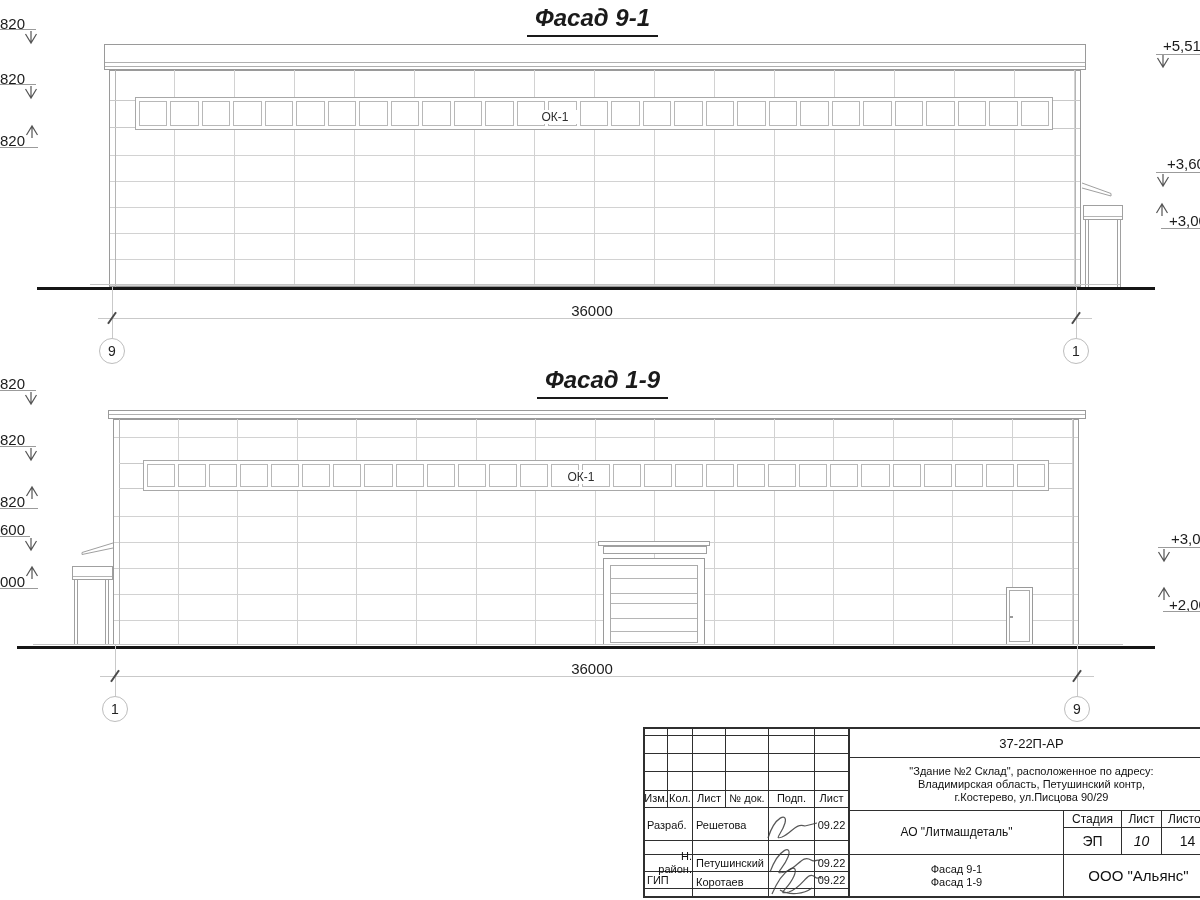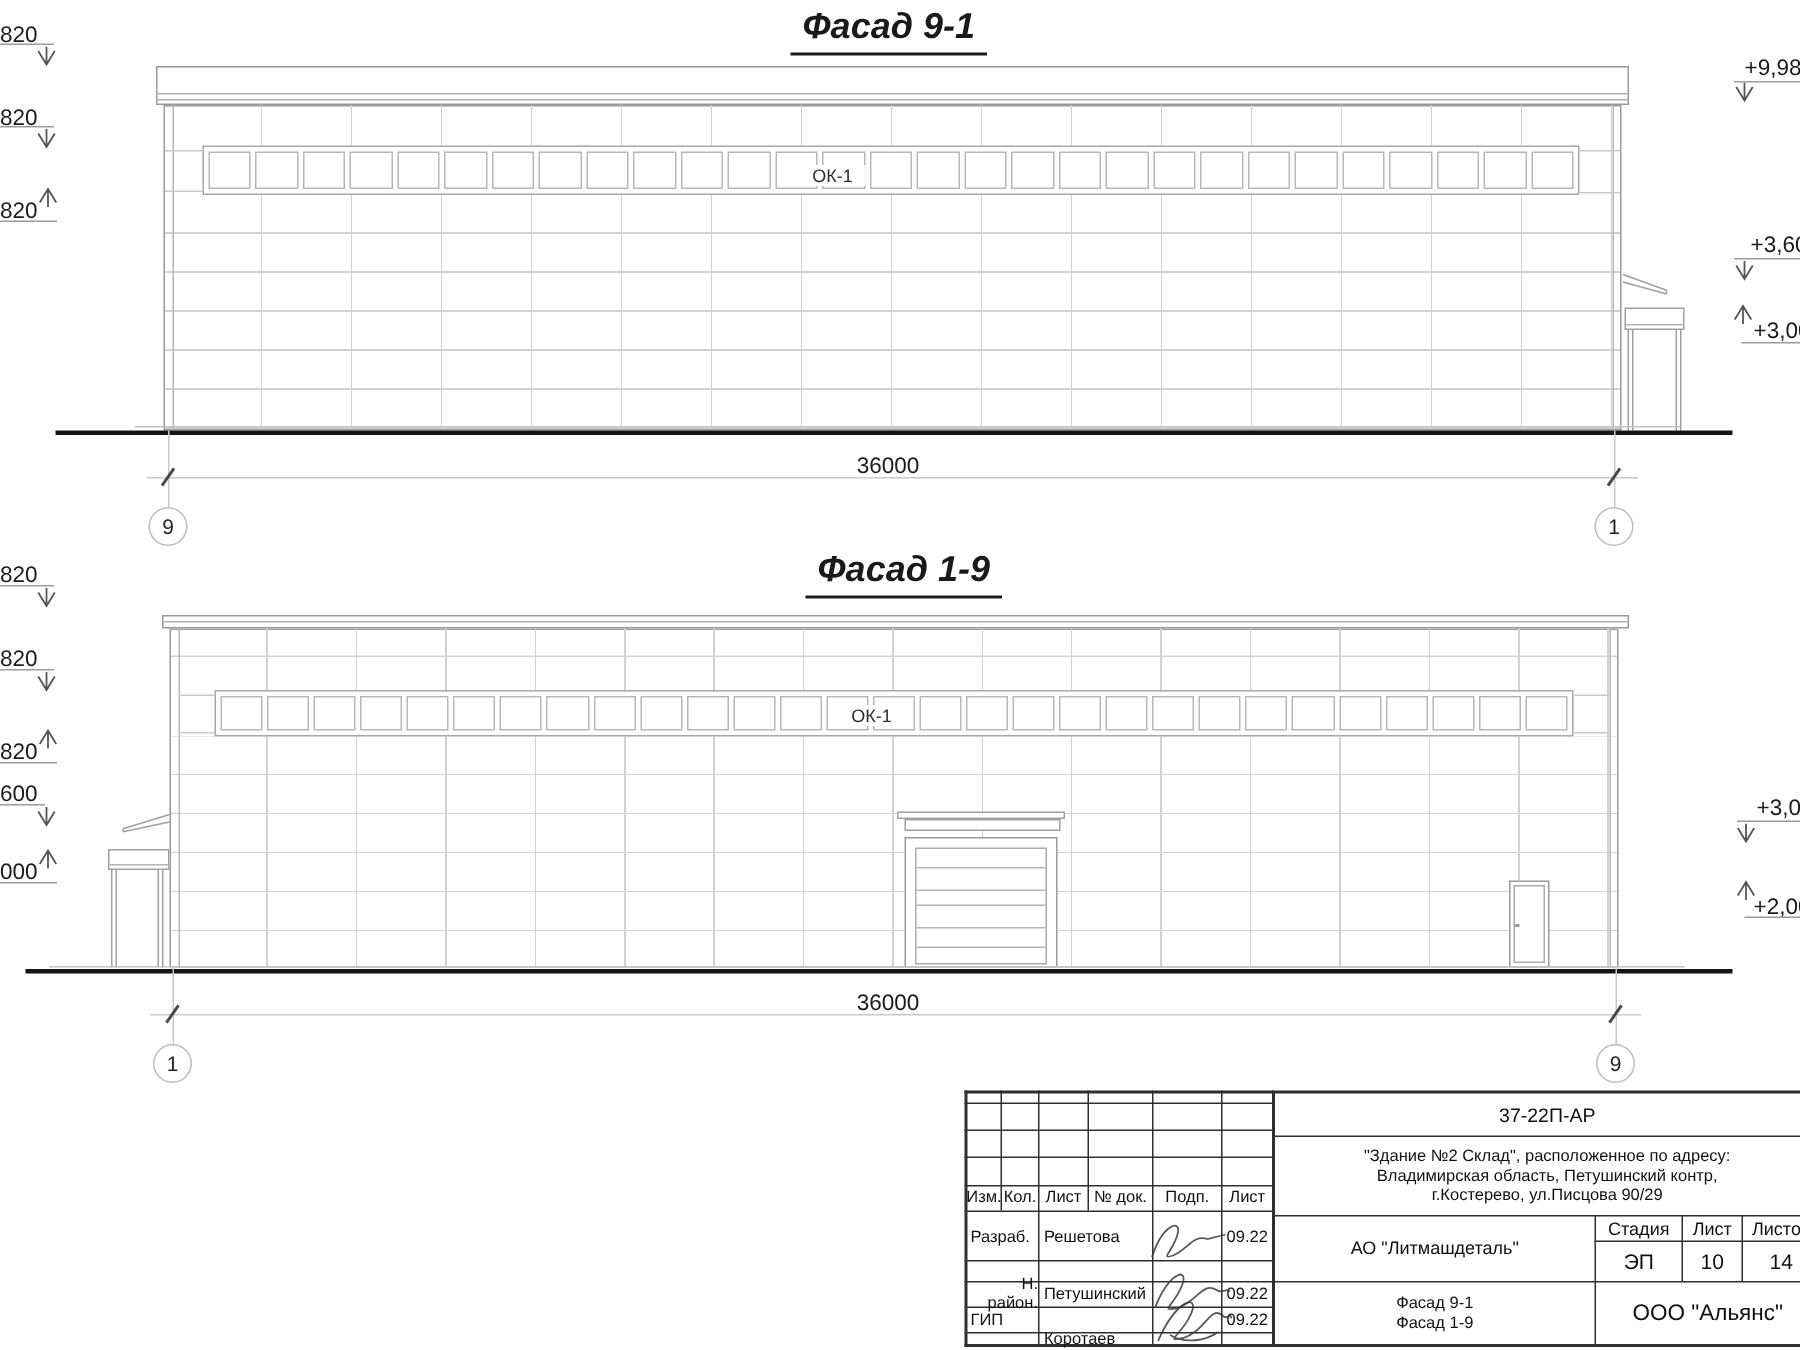--- a/index.html
+++ b/index.html
@@ -108,21 +108,21 @@
 
   <div class="vline" style="left:112px;top:287px;height:51px;"></div>
   <div class="vline" style="left:1076px;top:287px;height:51px;"></div>
   <div class="hline" style="left:98px;top:318px;width:994px;"></div>
   <div class="tick" style="left:105px;top:317px;"></div>
   <div class="tick" style="left:1069px;top:317px;"></div>
   <div class="dim-text" style="left:547px;top:302px;">36000</div>
   <div class="axis-circle" style="left:99px;top:338px;">9</div>
   <div class="axis-circle" style="left:1063px;top:338px;">1</div>
 
-  <div class="elev-text" style="left:1163px;top:37px;">+9,98</div>
+  <div class="elev-text" style="left:1163px;top:37px;">+5,51</div>
   <div class="elev-rule" style="left:1156px;top:54px;width:50px;"></div>
   <svg class="elev-arrow" style="left:1156px;top:55px;" viewBox="0 0 14 15">
       <path d="M7 0 V12 M1.5 3 L7 12 L12.5 3" stroke="#555" stroke-width="1.2" fill="none"></path>
     </svg>
 
   <div class="elev-text" style="left:1167px;top:155px;">+3,60</div>
   <div class="elev-rule" style="left:1156px;top:172px;width:50px;"></div>
   <svg class="elev-arrow" style="left:1156px;top:174px;" viewBox="0 0 14 15">
       <path d="M7 0 V12 M1.5 3 L7 12 L12.5 3" stroke="#555" stroke-width="1.2" fill="none"></path>
     </svg>
@@ -326,21 +326,21 @@
 
   <div class="tb-cell left" style="left:4px;top:87px;width:45px;height:22px;">Разраб.</div>
   <div class="tb-cell left" style="left:53px;top:87px;width:70px;height:22px;">Решетова</div>
   <div class="tb-cell" style="left:172px;top:87px;width:33px;height:22px;">09.22</div>
 
   <div class="tb-cell left" style="left:4px;top:128px;width:45px;height:16px;">Н. район.</div>
   <div class="tb-cell left" style="left:53px;top:128px;width:72px;height:16px;">Петушинский</div>
   <div class="tb-cell" style="left:172px;top:128px;width:33px;height:16px;">09.22</div>
 
   <div class="tb-cell left" style="left:4px;top:145px;width:45px;height:16px;">ГИП</div>
-  <div class="tb-cell left" style="left:53px;top:158px;width:72px;height:16px;">Коротаев</div>
+  <div class="tb-cell left" style="left:53px;top:147px;width:72px;height:16px;">Коротаев</div>
   <div class="tb-cell" style="left:172px;top:145px;width:33px;height:16px;">09.22</div>
 
   <svg class="sig-svg" width="62" height="88" viewBox="0 0 62 88">
     <path d="M8 28 C15 6 28 2 25 13 C22 24 13 30 22 27 C32 23 35 13 45 16 L57 13" stroke="#3a3a3a" stroke-width="1.2" fill="none" opacity="0.85"></path>
     <path d="M10 62 C19 38 33 34 28 47 C23 60 12 65 25 62 C38 58 42 44 51 50 C55 53 58 48 60 51" stroke="#3a3a3a" stroke-width="1.2" fill="none" opacity="0.85"></path>
     <path d="M12 84 C24 56 40 52 34 66 C28 80 15 85 29 82 C44 77 47 60 55 67 C59 71 60 64 61 69 M20 80 C30 86 44 84 52 78" stroke="#3a3a3a" stroke-width="1.2" fill="none" opacity="0.85"></path>
   </svg>
 
   <div class="tb-cell" style="left:207px;top:2px;width:363px;height:28px;font-size:13px;">37-22П-АР</div>
   <div class="tb-cell" style="left:207px;top:31px;width:363px;height:52px;">
@@ -354,16 +354,16 @@
   <div class="tb-cell" style="left:207px;top:127px;width:213px;height:43px;">
     <div>
       <div>Фасад 9-1</div>
       <div>Фасад 1-9</div>
     </div>
   </div>
   <div class="tb-cell" style="left:421px;top:84px;width:57px;height:16px;font-size:12px;">Стадия</div>
   <div class="tb-cell" style="left:479px;top:84px;width:39px;height:16px;font-size:12px;">Лист</div>
   <div class="tb-cell" style="left:519px;top:84px;width:51px;height:16px;font-size:12px;">Листов</div>
   <div class="tb-cell" style="left:421px;top:101px;width:57px;height:26px;font-size:14px;">ЭП</div>
-  <div class="tb-cell" style="left:479px;top:101px;width:39px;height:26px;font-size:14px;">10</div>
+  <div class="tb-cell" style="left:479px;top:101px;width:39px;height:26px;font-size:14px;font-style:italic;">10</div>
   <div class="tb-cell" style="left:519px;top:101px;width:51px;height:26px;font-size:14px;">14</div>
   <div class="tb-cell" style="left:421px;top:127px;width:149px;height:43px;font-size:15px;">ООО "Альянс"</div>
 </div>
 
 </body></html>

